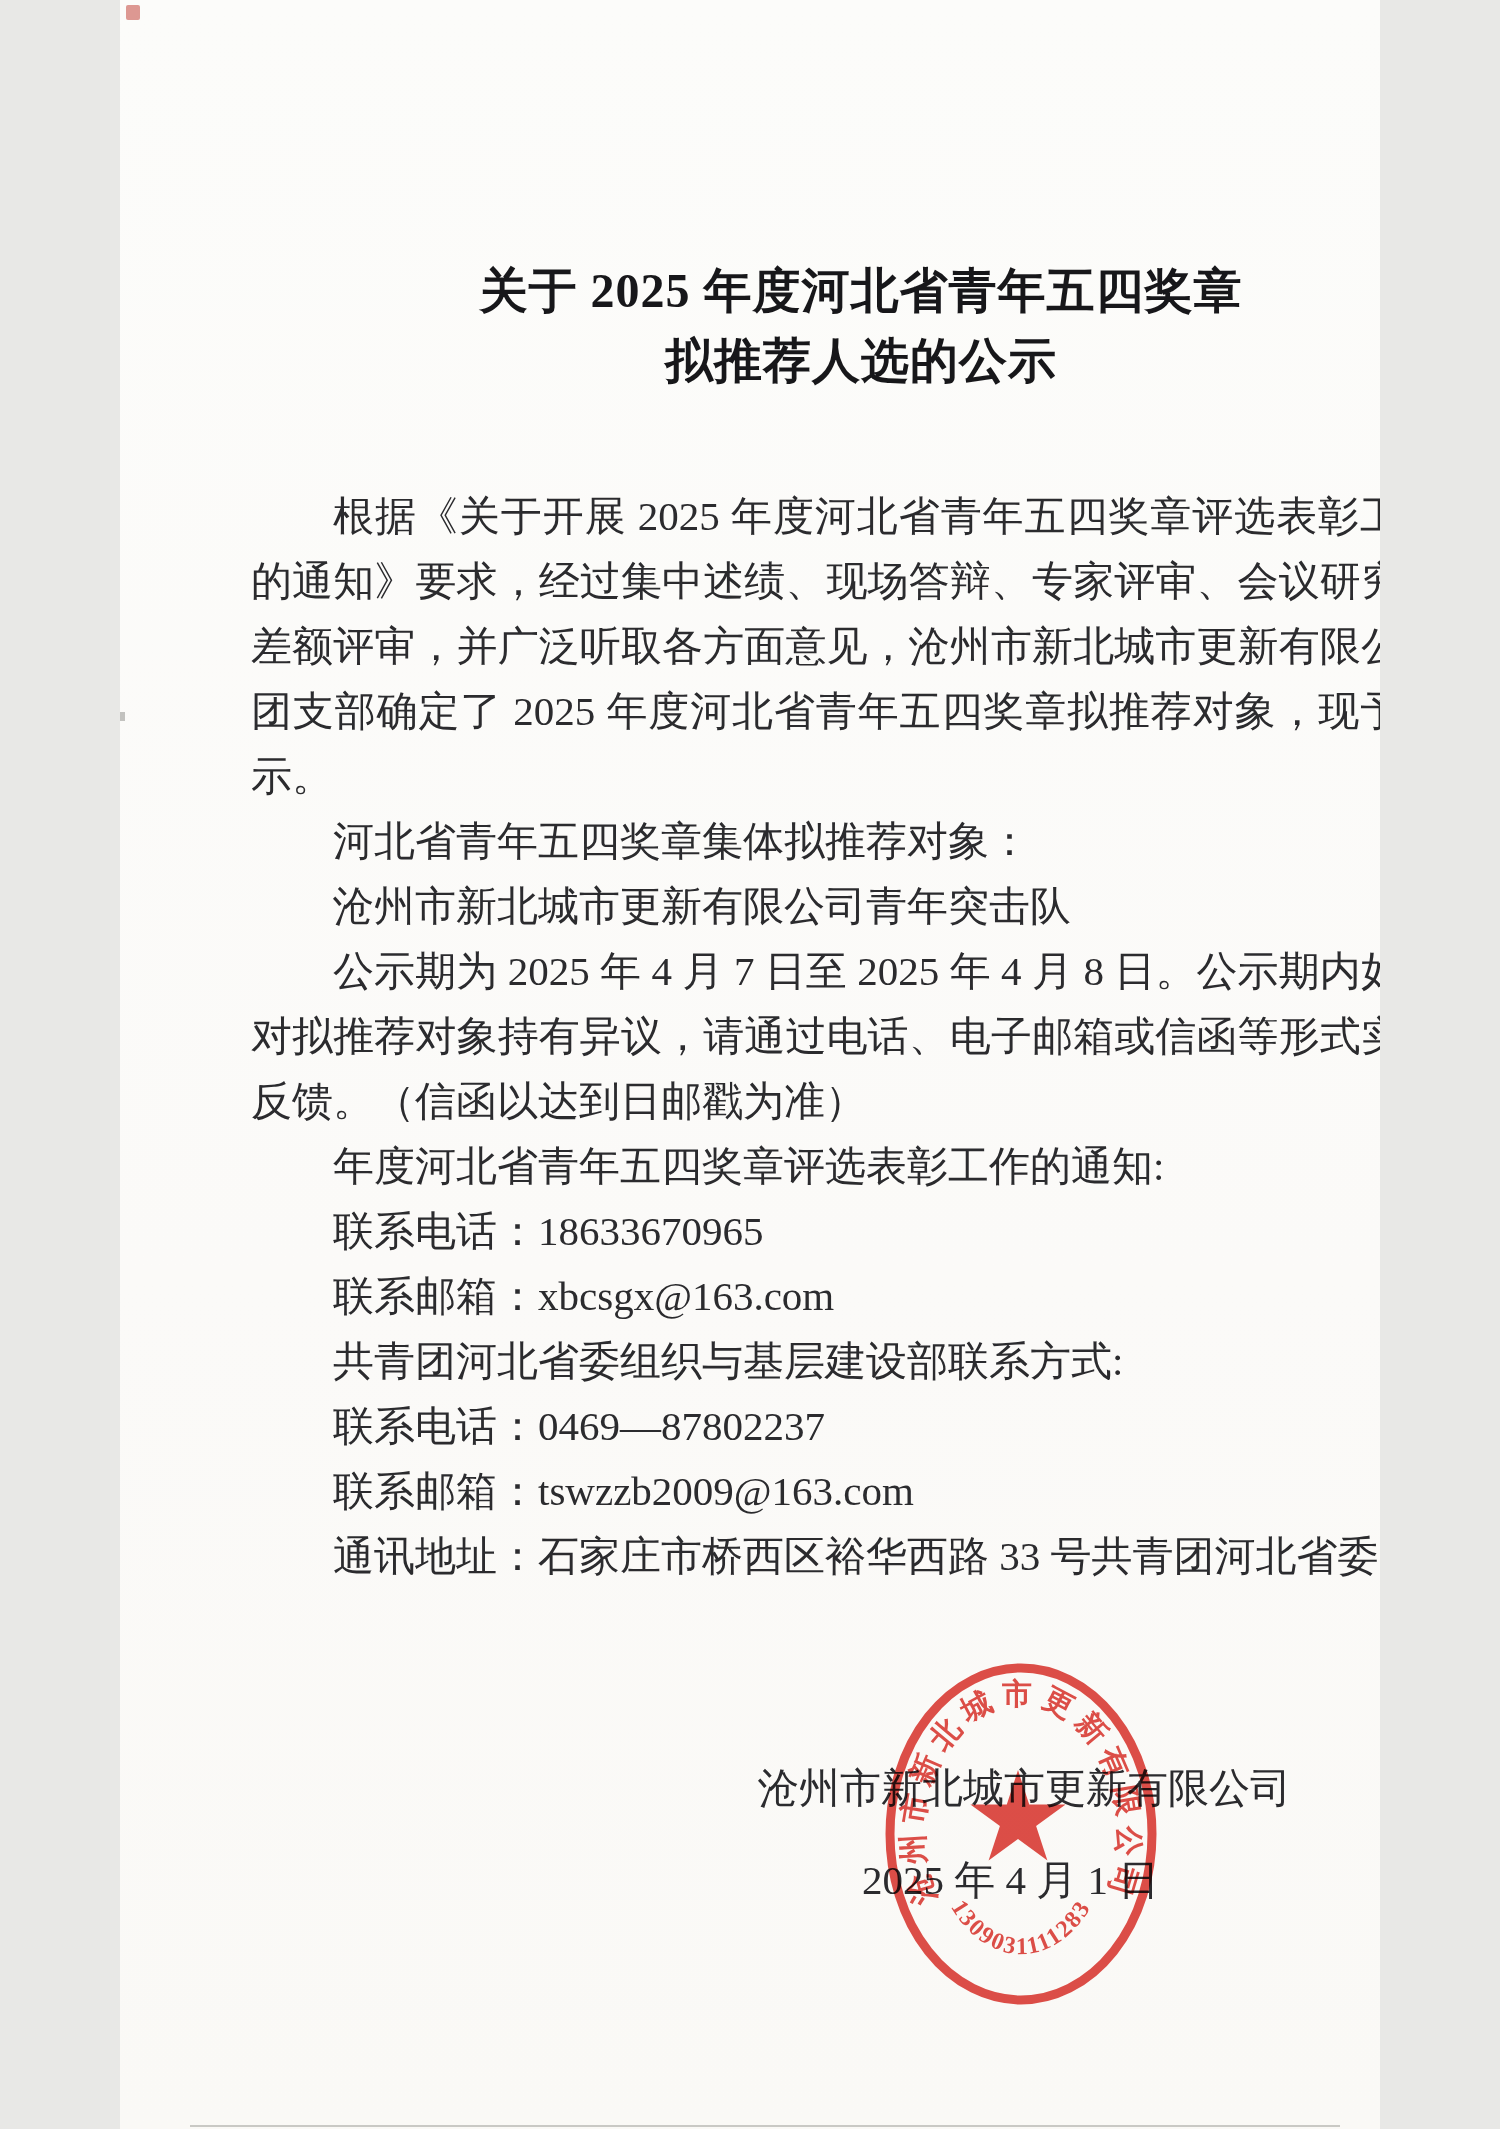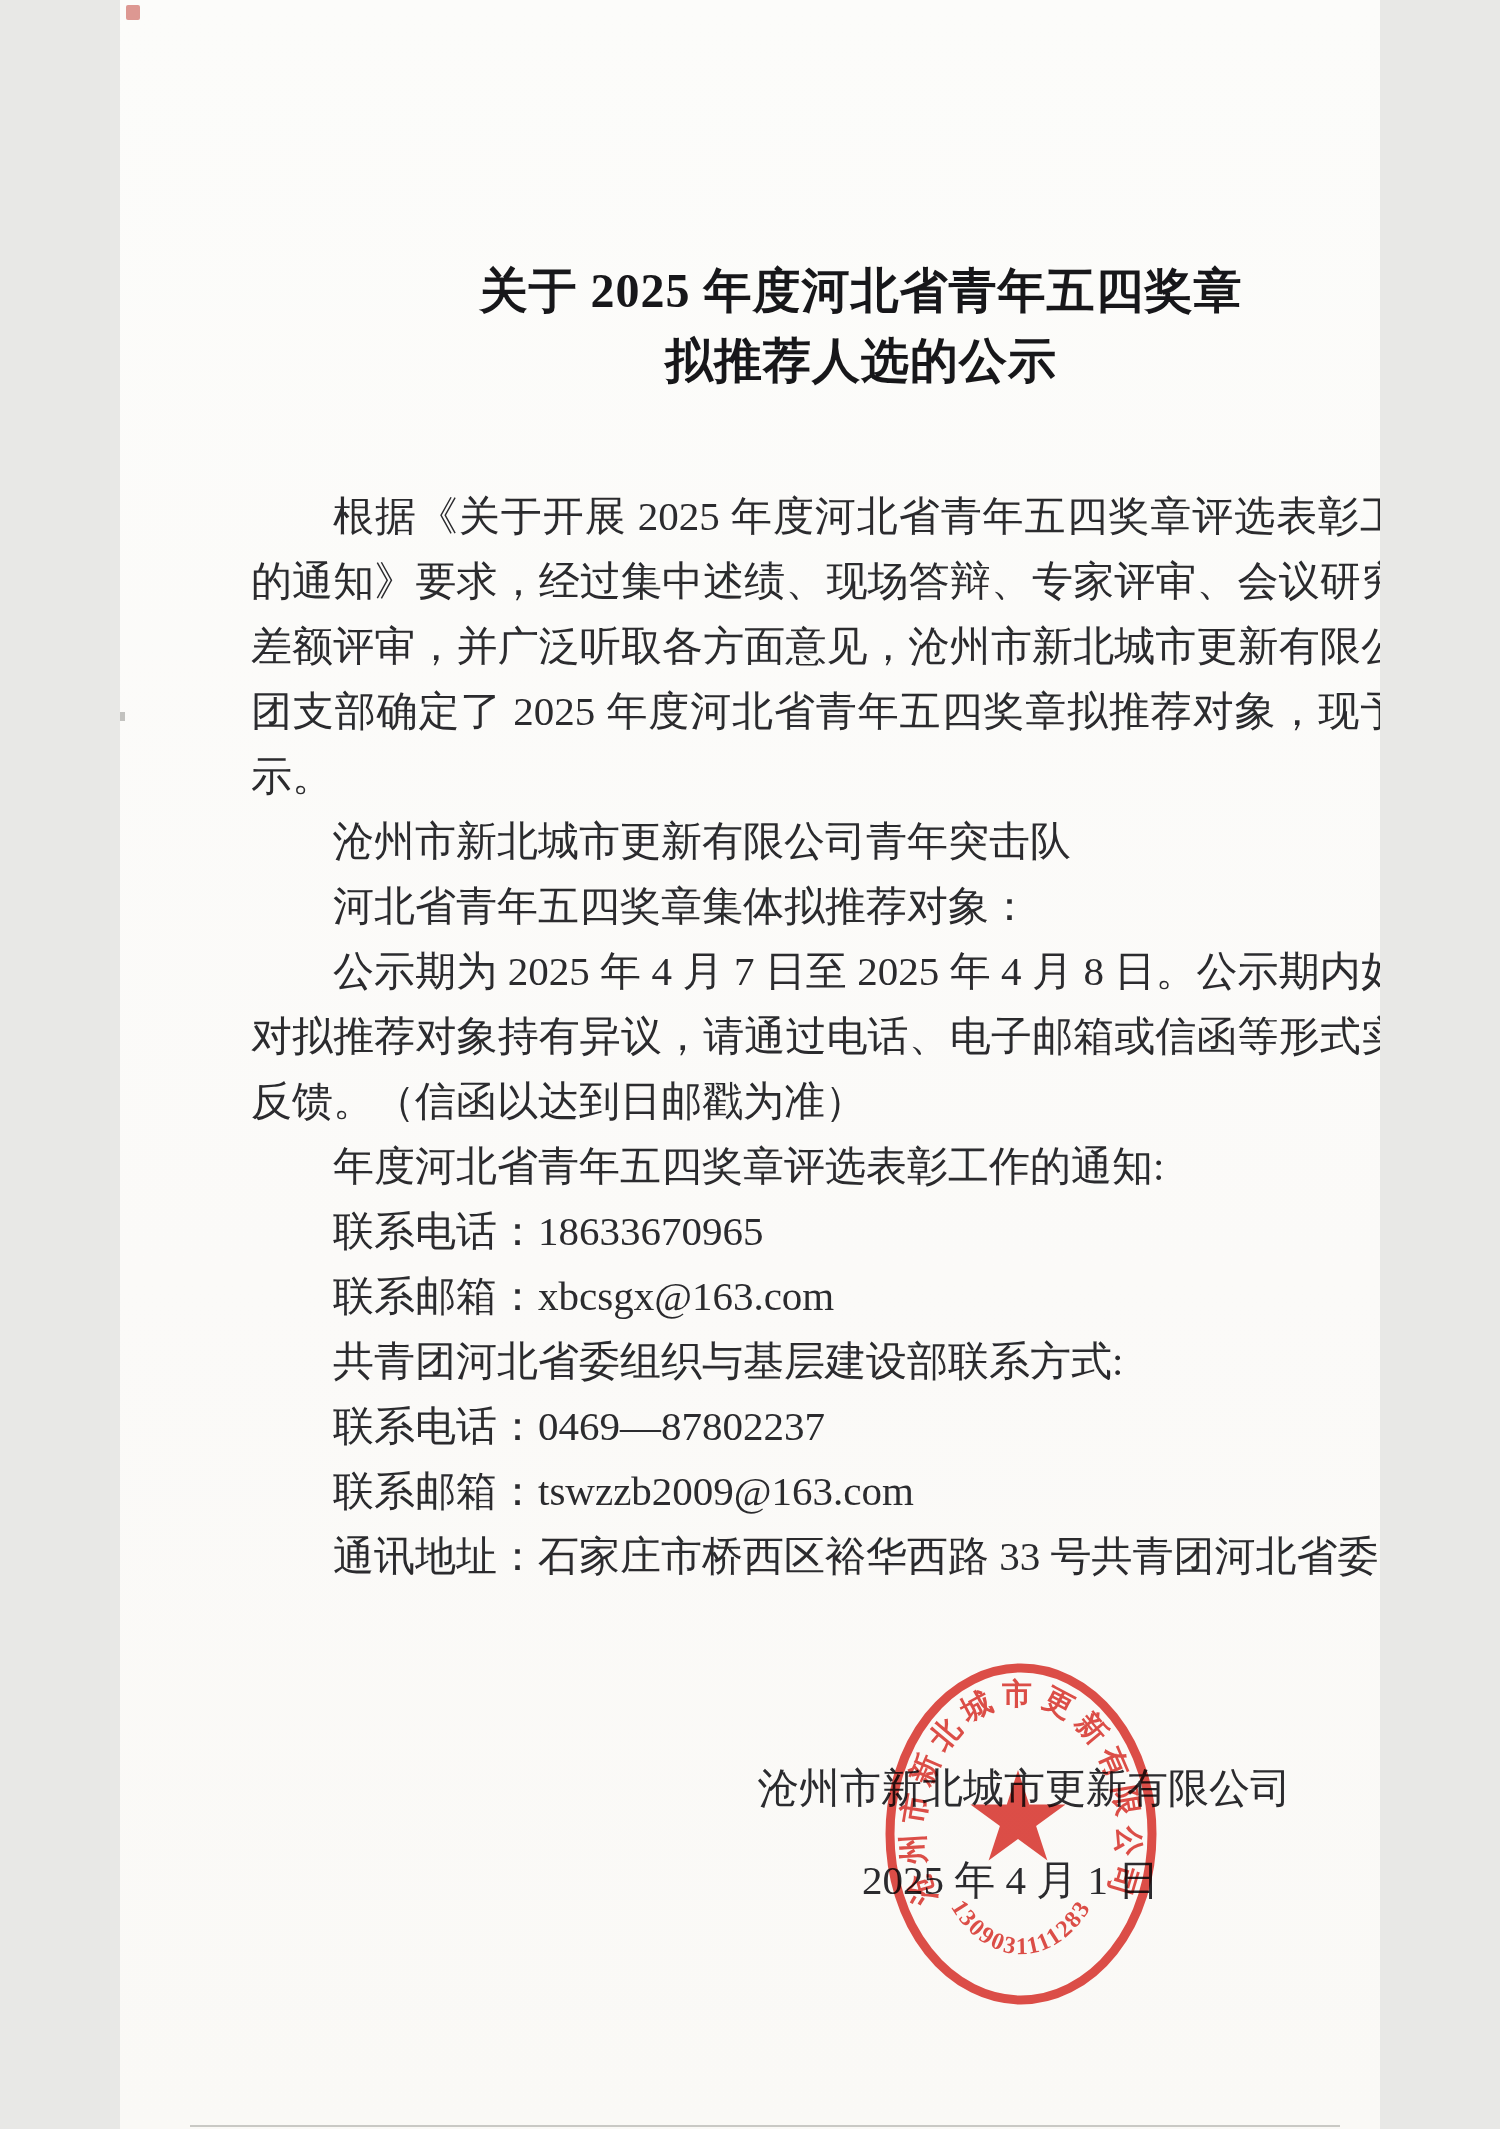--- a/index.html
+++ b/index.html
@@ -57,22 +57,22 @@
 
 <div class="page">
 
   <h1 class="doc-title">
     <span class="title-line">关于 2025 年度河北省青年五四奖章</span>
     <span class="title-line">拟推荐人选的公示</span>
   </h1>
 
   <div class="doc-body">
     <p>根据《关于开展 2025 年度河北省青年五四奖章评选表彰工作的通知》要求，经过集中述绩、现场答辩、专家评审、会议研究等差额评审，并广泛听取各方面意见，沧州市新北城市更新有限公司团支部确定了 2025 年度河北省青年五四奖章拟推荐对象，现予公示。</p>
+    <p>河北省青年五四奖章集体拟推荐对象：</p>
     <p>沧州市新北城市更新有限公司青年突击队</p>
-    <p>河北省青年五四奖章集体拟推荐对象：</p>
     <p>公示期为 2025 年 4 月 7 日至 2025 年 4 月 8 日。公示期内如果对拟推荐对象持有异议，请通过电话、电子邮箱或信函等形式实名反馈。（信函以达到日邮戳为准）</p>
     <p>年度河北省青年五四奖章评选表彰工作的通知:</p>
     <p>联系电话：18633670965</p>
     <p>联系邮箱：xbcsgx@163.com</p>
     <p>共青团河北省委组织与基层建设部联系方式:</p>
     <p>联系电话：0469—87802237</p>
     <p>联系邮箱：tswzzb2009@163.com</p>
     <p>通讯地址：石家庄市桥西区裕华西路 33 号共青团河北省委</p>
   </div>
 

